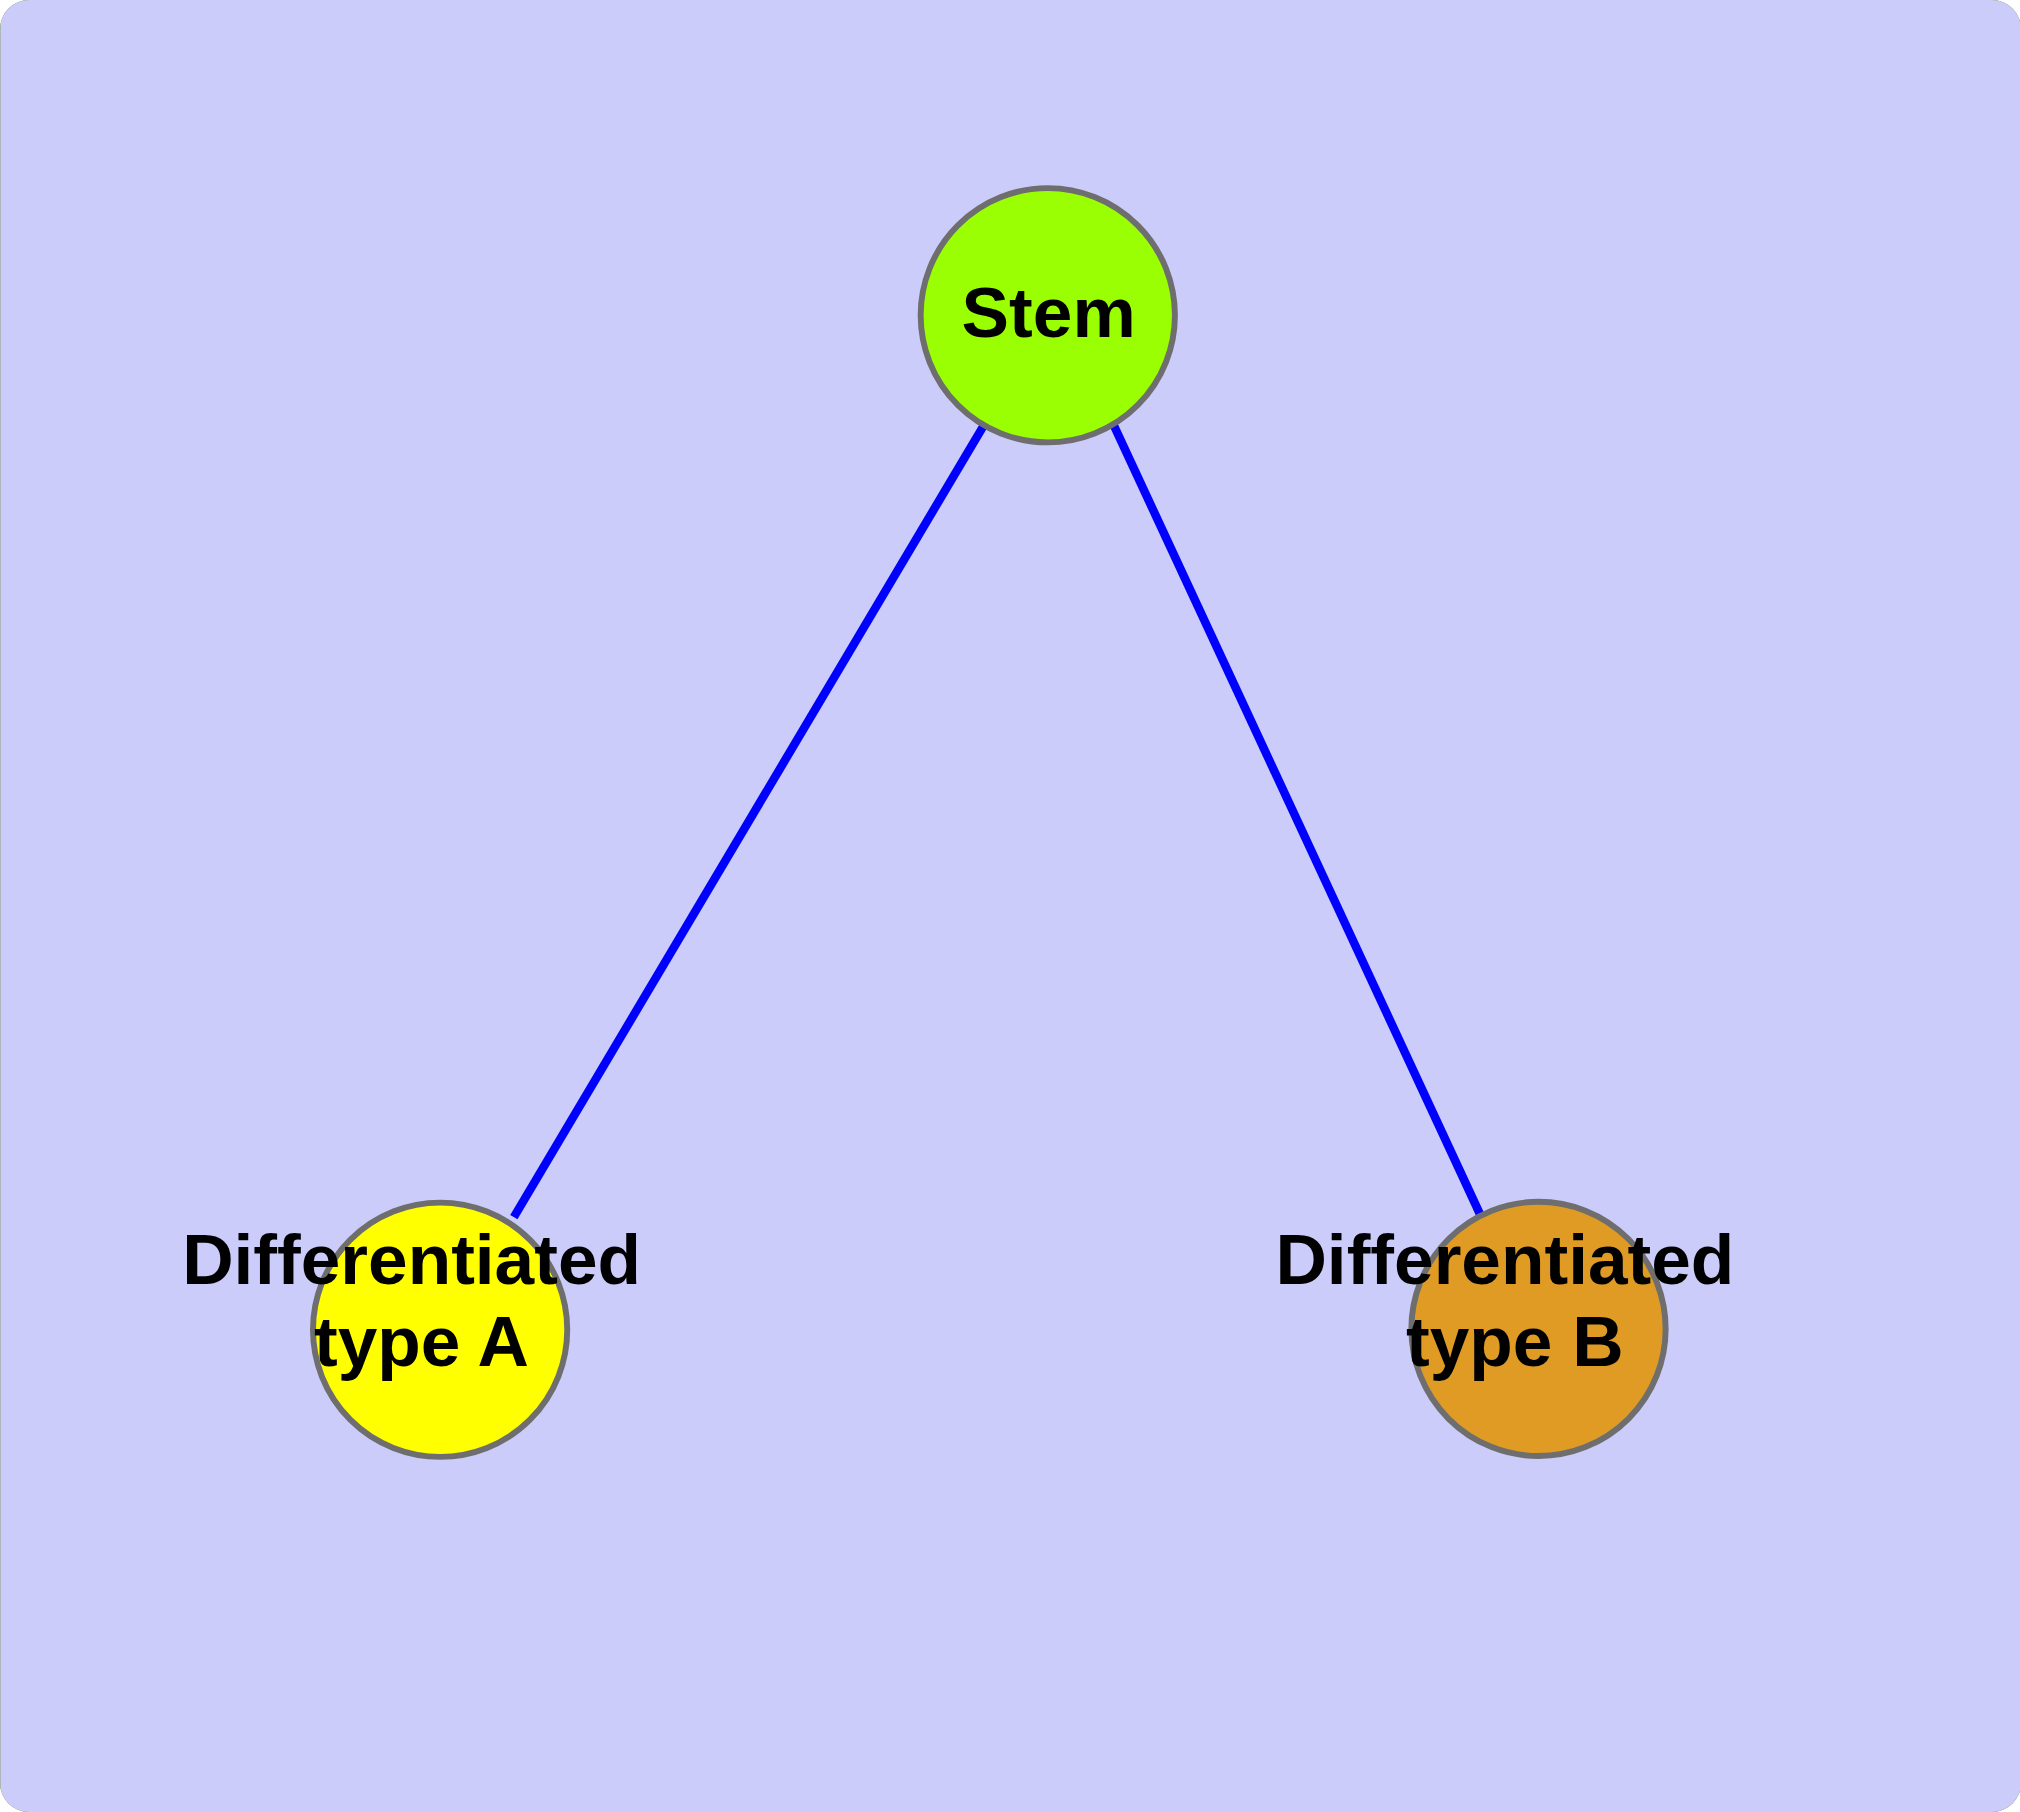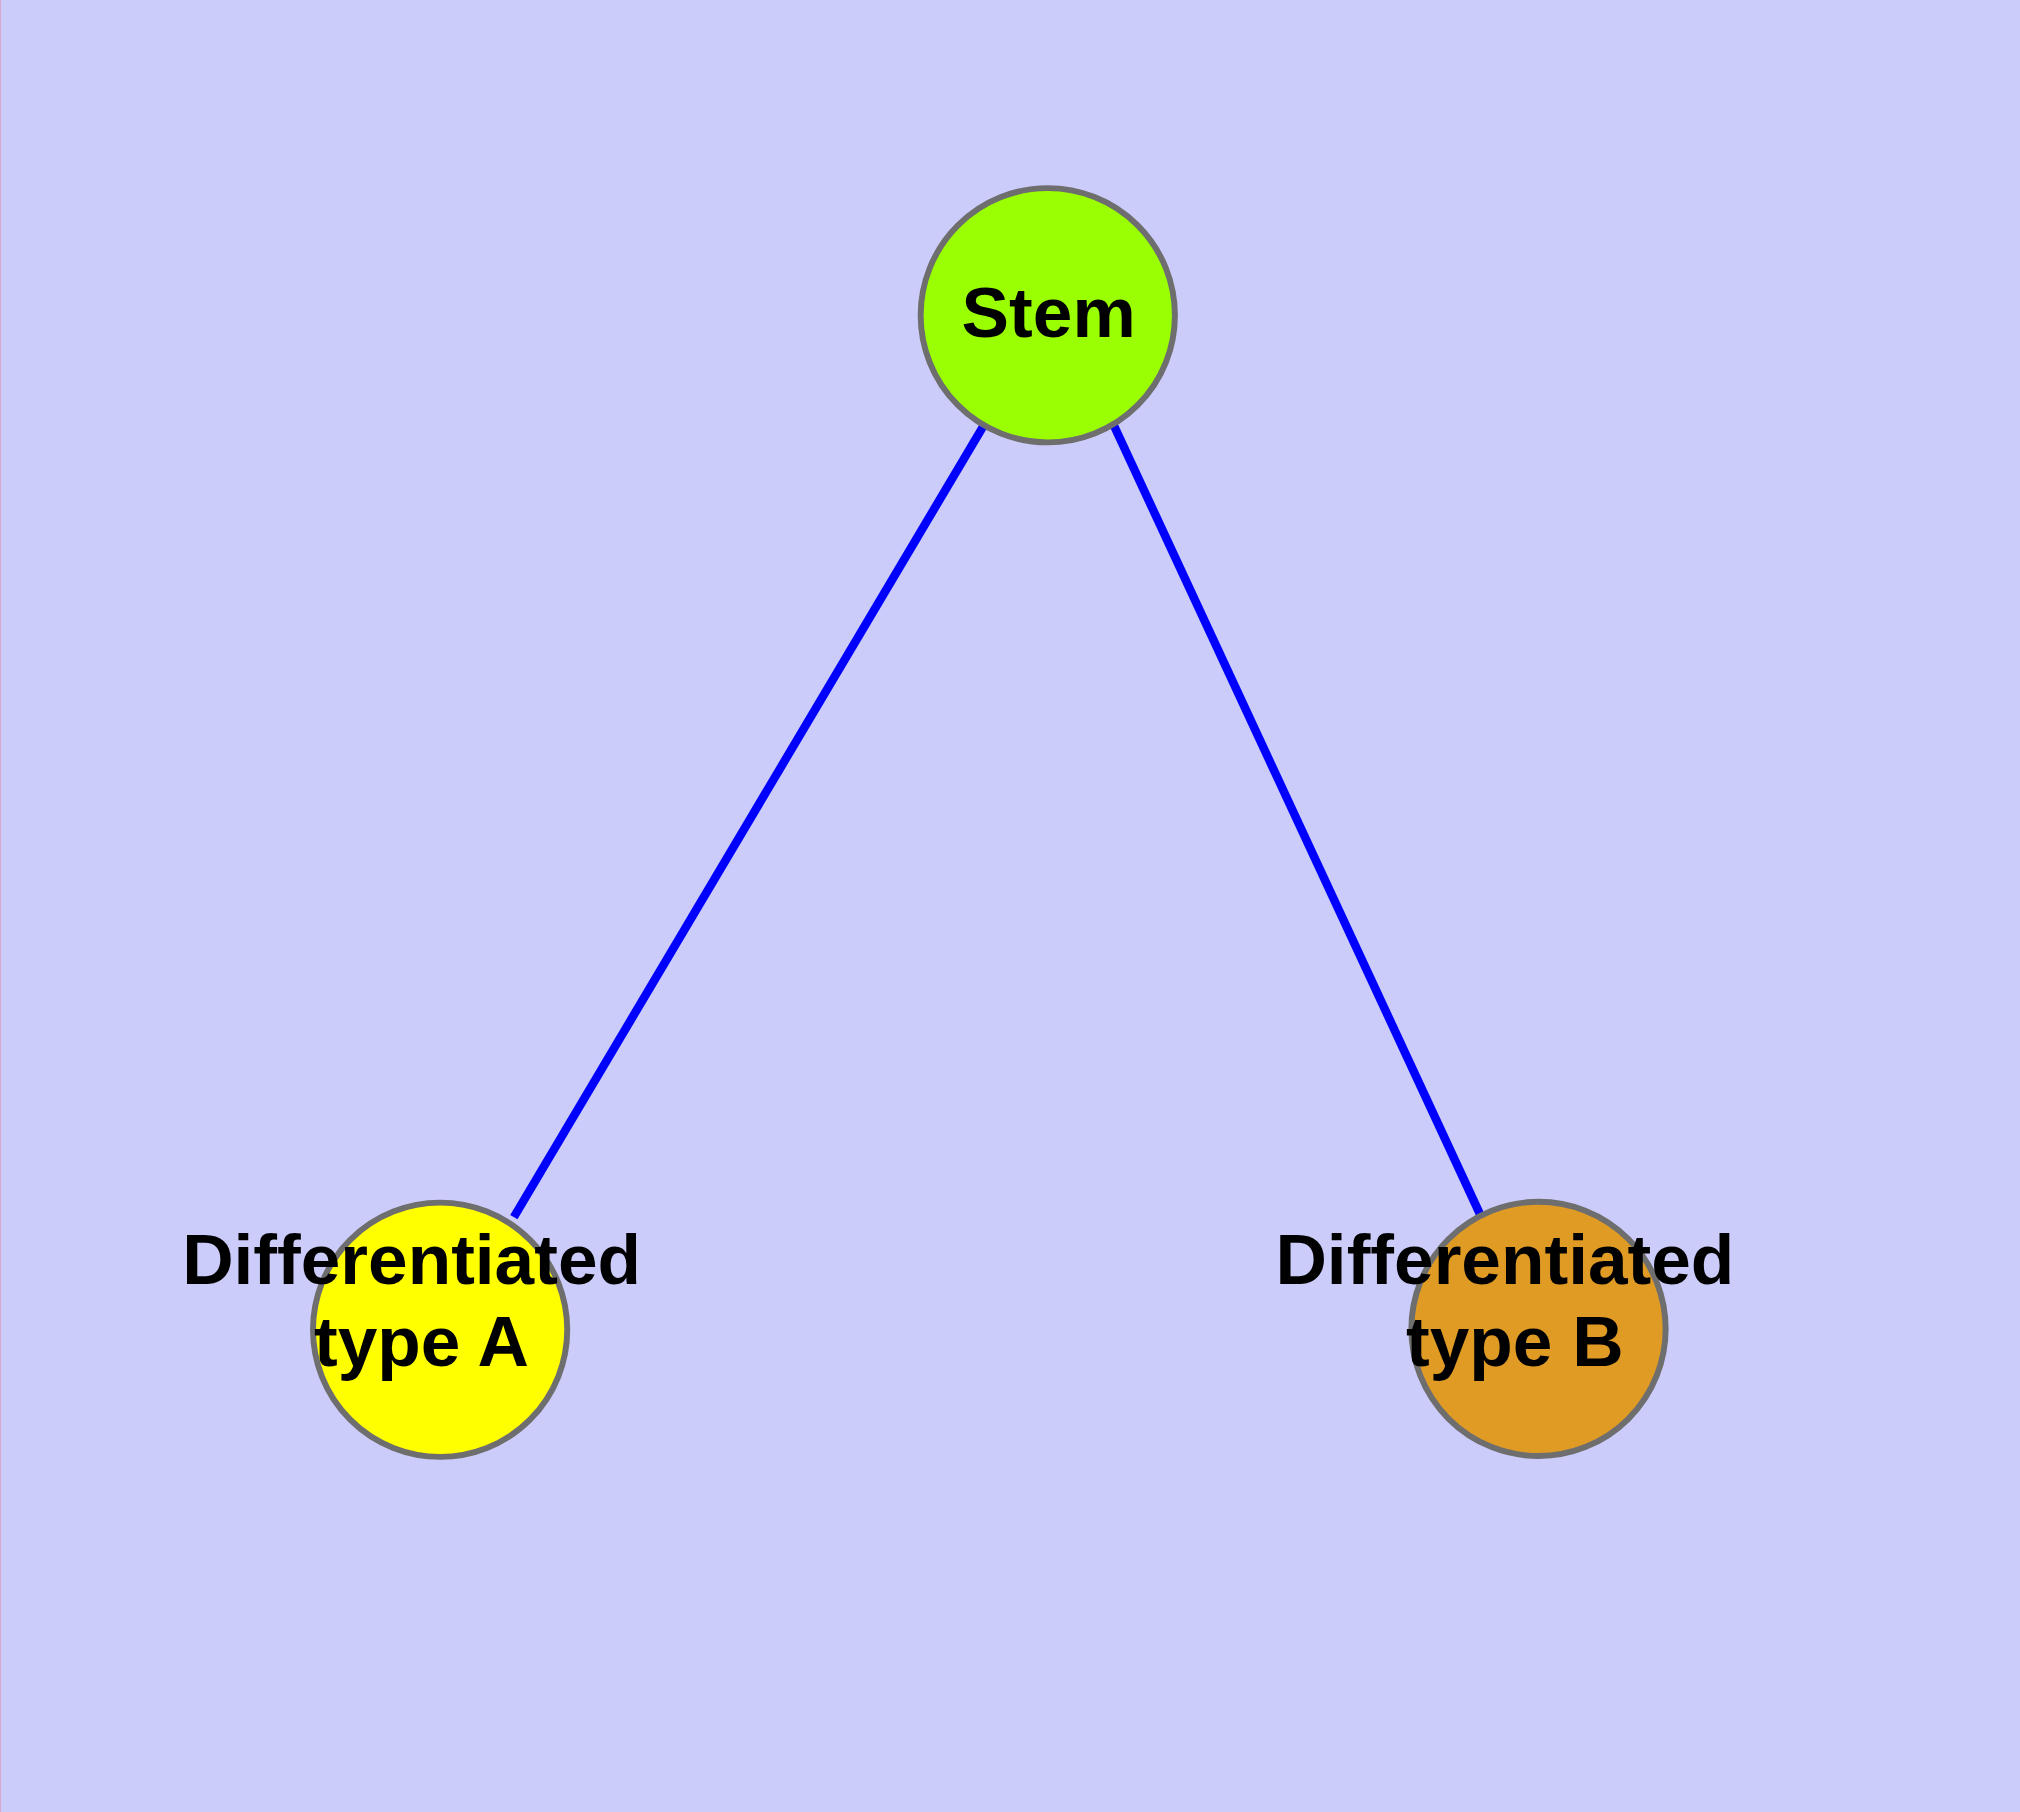--- a/index.html
+++ b/index.html
@@ -31,21 +31,21 @@
     dominant-baseline: middle;
     paint-order: normal;
   }
   .edge-line {
     stroke-linecap: butt;
   }
 </style>
 </head>
 <body>
 
-<div id="stage" style="width: 2021px; height: 1812px; background: #ef4444;">
+<div id="stage" style="width: 2021px; height: 1812px; background: #4d7c0f; border-radius: 29px;">
   <svg id="graph-svg" viewBox="0 0 2384 2138" style="width: 2021px; height: 1812px;">
 
     <rect x="0" y="0" width="2384" height="2138" fill="#ccccfa"></rect>
 
     <g>
       <line class="edge-line" x1="1161" y1="501" x2="606" y2="1436" stroke="#0000ff" stroke-width="10"></line>
       <line class="edge-line" x1="1314" y1="502" x2="1748" y2="1437" stroke="#0000ff" stroke-width="10"></line>
     </g>
 
     <g>

